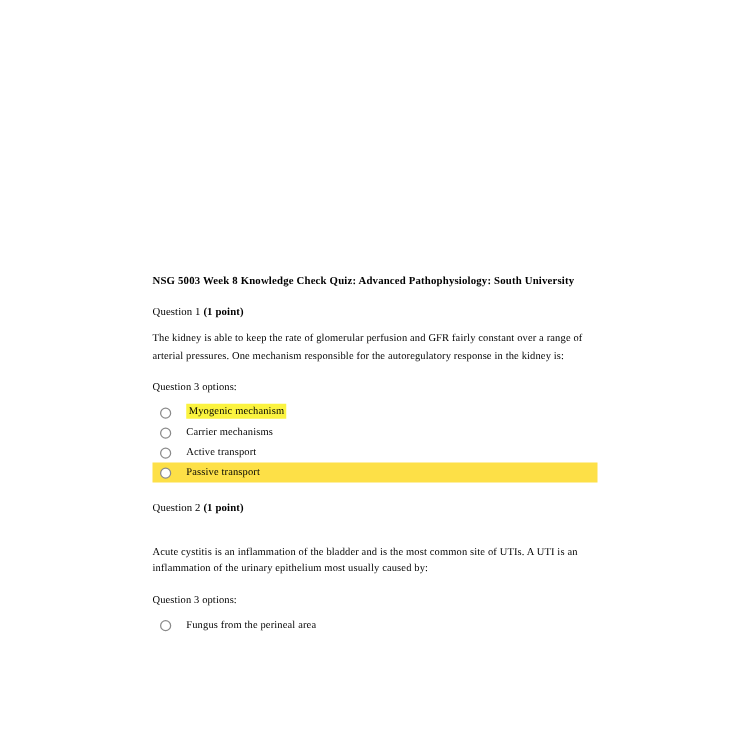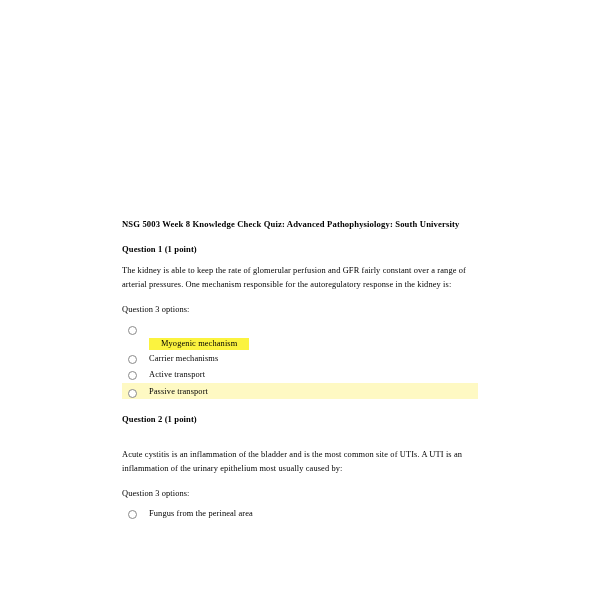--- a/index.html
+++ b/index.html
@@ -33,21 +33,21 @@
     letter-spacing: 0.15px;
     margin: 0 0 14px 0;
     width: 340px;
   }
   .q-header {
     font-size: 8.6px;
     margin: 0 0 10px 0;
     letter-spacing: 0.1px;
   }
   .q-header .q-label {
-    font-weight: bold;
+    font-weight: normal;
   }
   .q-header .q-points {
     font-weight: bold;
   }
   .q-body {
     font-size: 8.4px;
     line-height: 1.62;
     letter-spacing: 0.12px;
     margin: 0 0 13px 0;
   }
@@ -62,44 +62,42 @@
     list-style: none;
   }
   .option-row {
     display: flex;
     align-items: flex-start;
     min-height: 16px;
     padding: 1px 0 1px 0;
     box-sizing: border-box;
   }
   .option-row.shaded {
-    background: #fef9c3;
+    background: #fde047;
     width: 356px;
     margin-left: 0px;
-    align-items: flex-end;
   }
   .radio {
     width: 7px;
     height: 7px;
     border: 1px solid #8a8a8a;
     border-radius: 50%;
     background: #ffffff;
     flex: 0 0 auto;
     margin: 3px 12px 0 6px;
   }
   .opt-text {
     font-size: 8.4px;
     line-height: 1.5;
     letter-spacing: 0.12px;
     padding-top: 1px;
   }
   .opt-text.highlight {
     background: #fbf33f;
-    padding: 0 12px;
-    margin-top: 15px;
+    padding: 0 2px;
   }
   .spacer-lg {
     height: 14px;
   }
   .spacer-md {
     height: 9px;
   }
   .q2-block {
     margin-top: 2px;
   }

